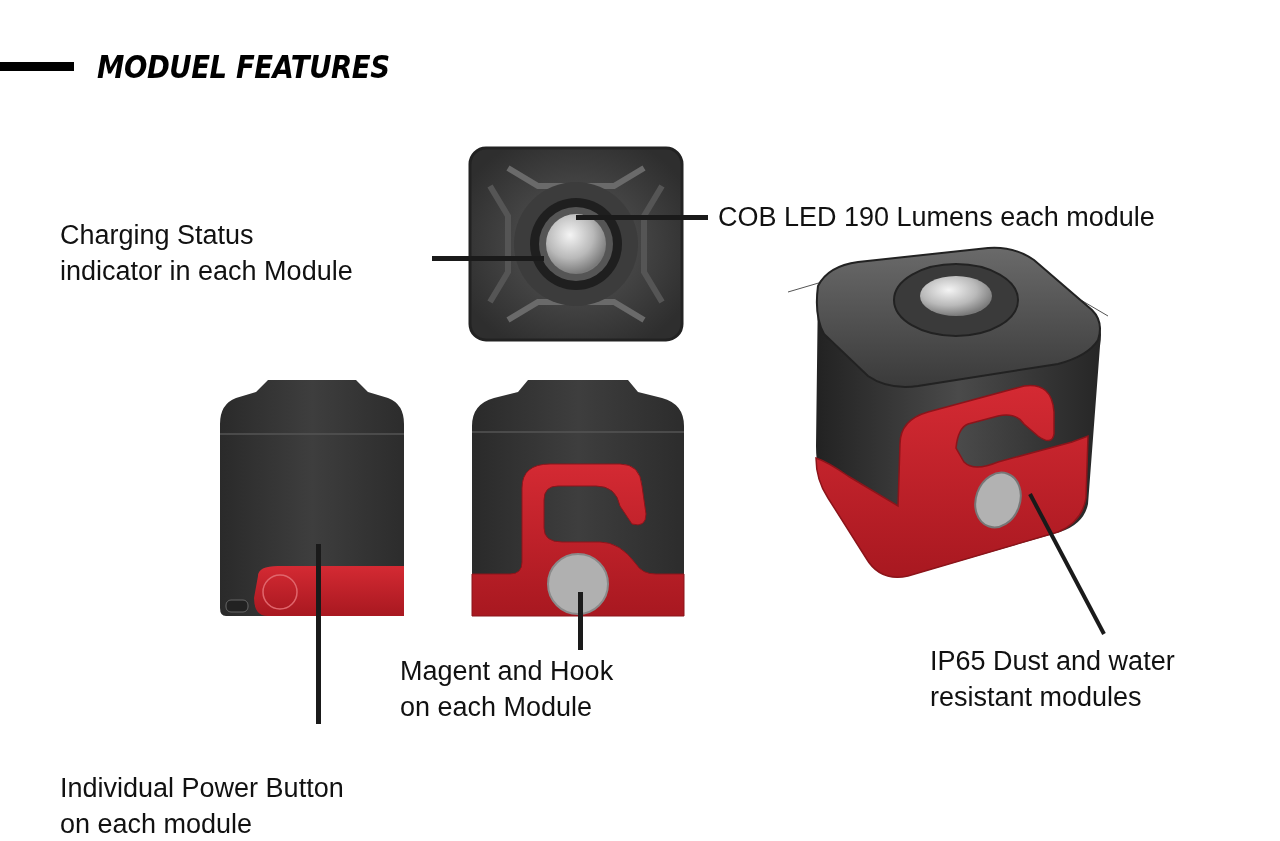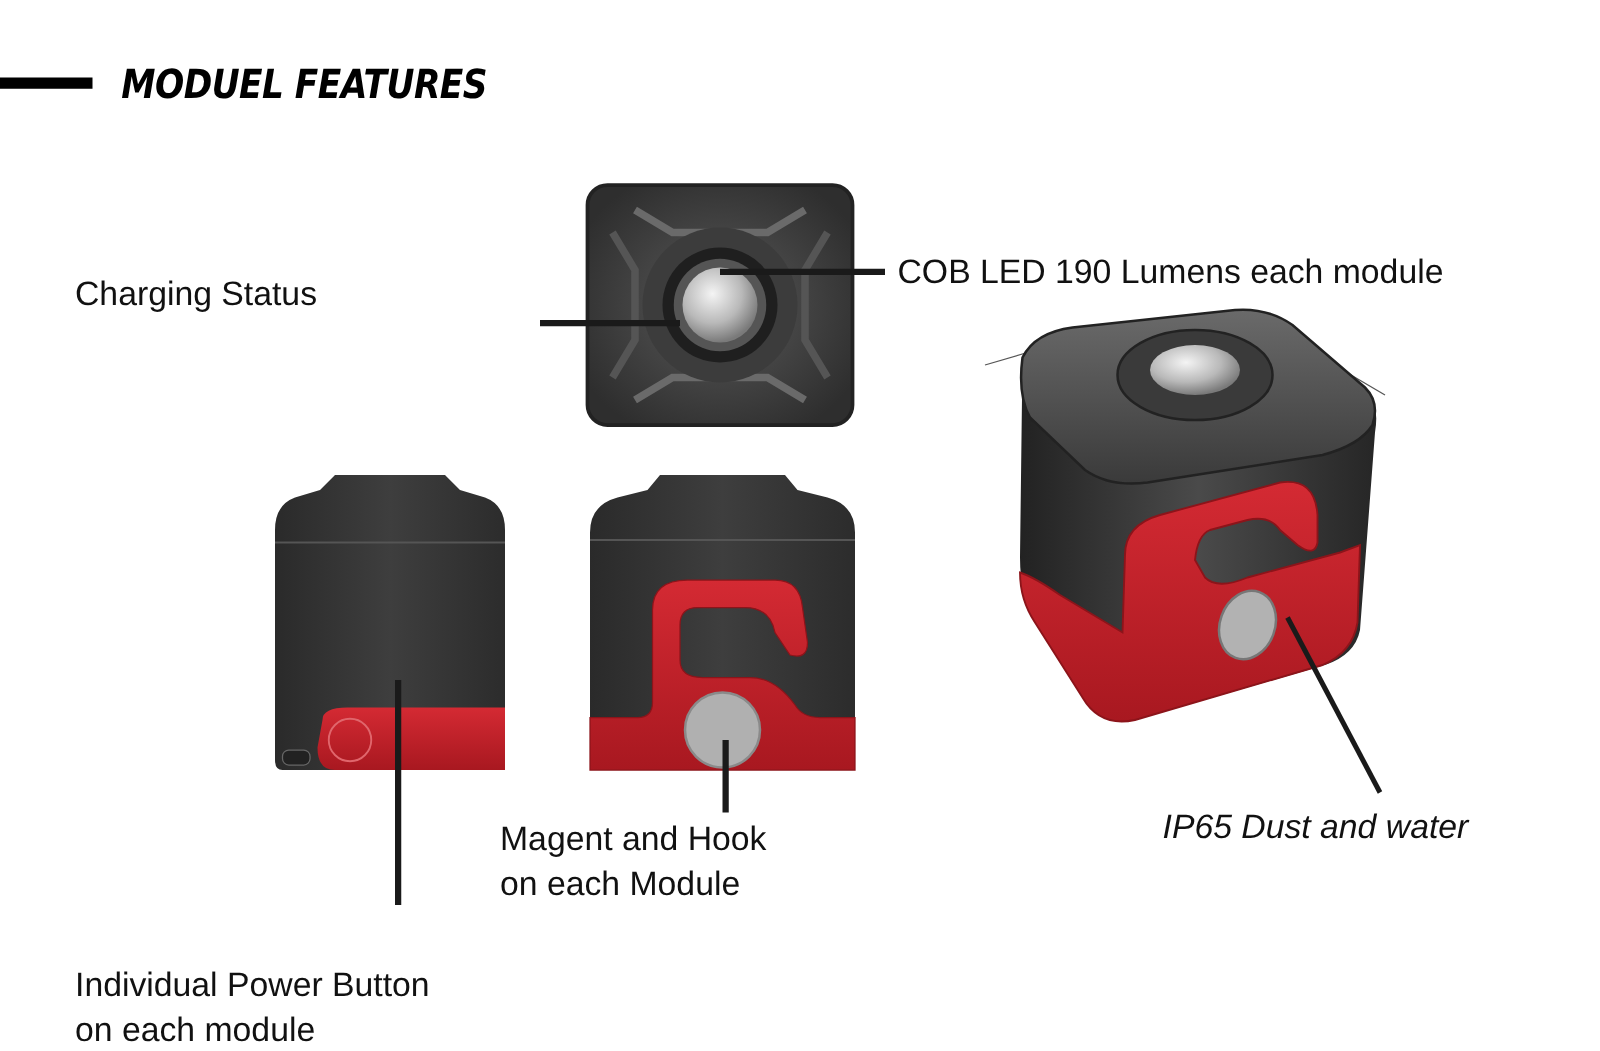--- a/index.html
+++ b/index.html
@@ -94,27 +94,29 @@
 <div class="abs line" style="left:432px;top:256px;width:112px;height:5px;"></div>
 <div class="abs line" style="left:576px;top:215px;width:132px;height:5px;"></div>
 <div class="abs line" style="left:316px;top:544px;width:5px;height:180px;"></div>
 <div class="abs line" style="left:578px;top:592px;width:5px;height:58px;"></div>
 <svg style="left:1020px;top:490px;" width="90" height="150">
     <line x1="10" y1="4" x2="84" y2="144" stroke="#1a1a1a" stroke-width="4"></line>
   </svg>
 
 <div class="abs label right" style="left:60px;top:217px;width:358px;">
   <div>Charging Status</div>
+  <div>indicator in each Module</div>
 </div>
 <div class="abs label" style="left:718px;top:199px;">
   <div>COB LED 190 Lumens each module</div>
 </div>
 <div class="abs label center" style="left:60px;top:770px;width:400px;">
   <div>Individual Power Button</div>
   <div>on each module</div>
 </div>
 <div class="abs label center" style="left:400px;top:653px;width:352px;">
   <div>Magent and Hook</div>
   <div>on each Module</div>
 </div>
-<div class="abs label center" style="left:930px;top:643px;width:332px;font-style:italic;">
+<div class="abs label center" style="left:930px;top:643px;width:332px;">
   <div>IP65 Dust and water</div>
+  <div>resistant modules</div>
 </div>
 
 </body></html>

